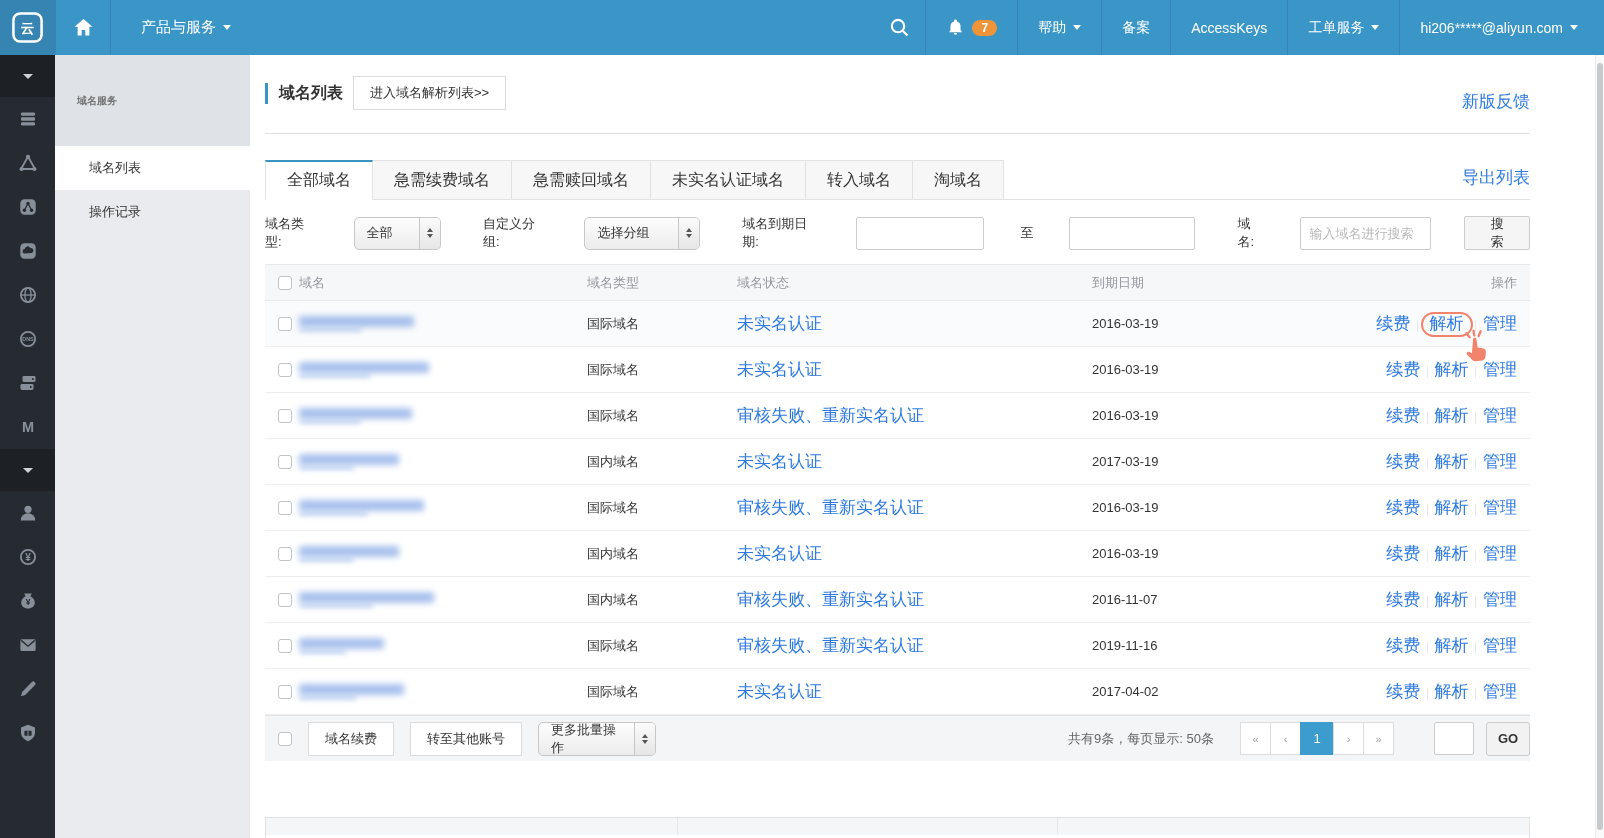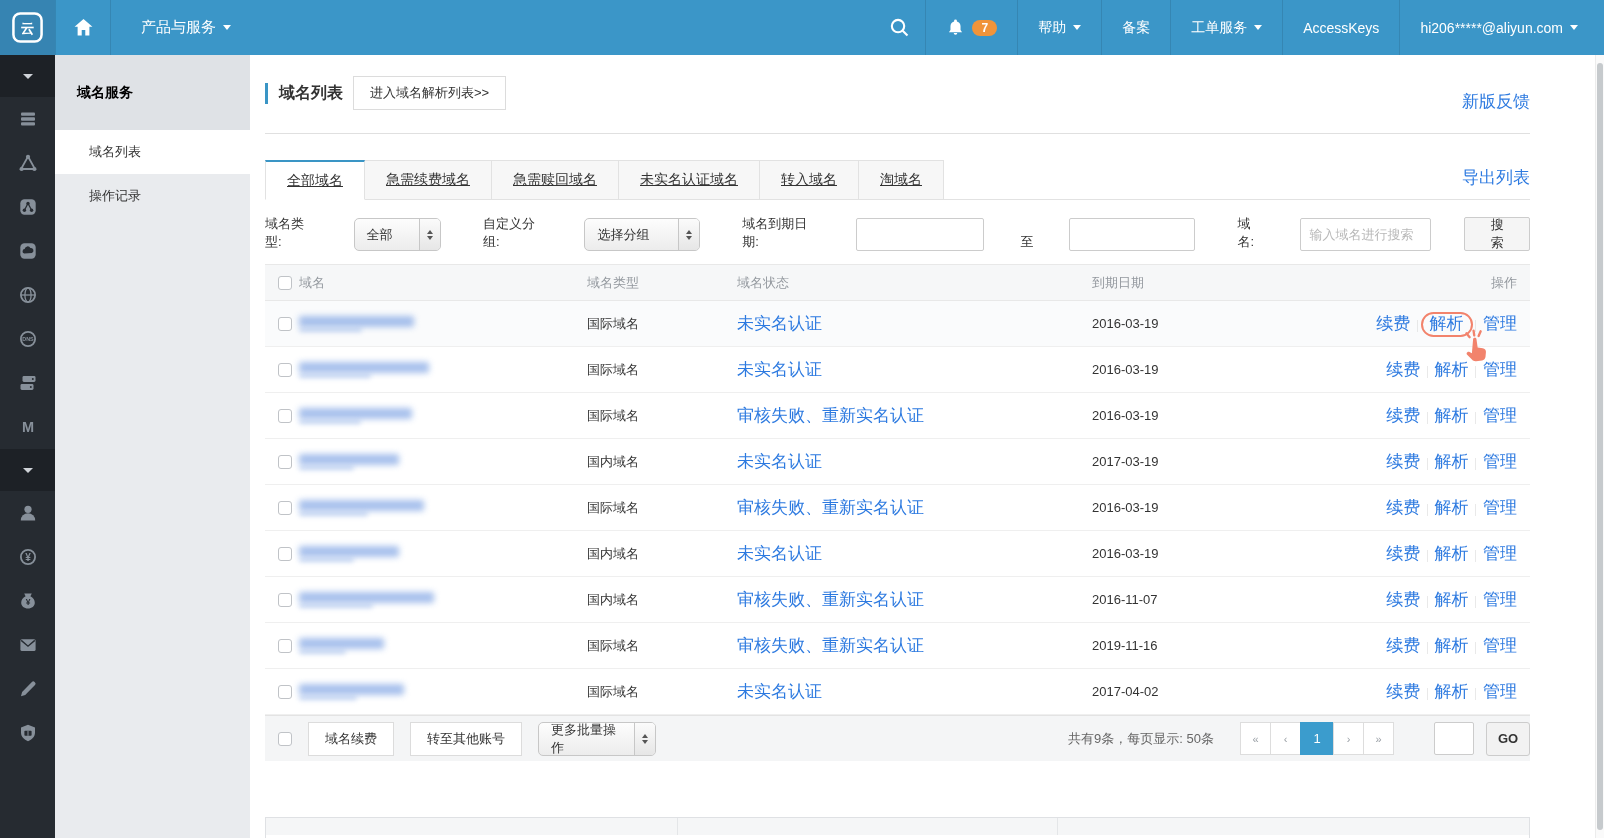--- a/index.html
+++ b/index.html
@@ -23,45 +23,45 @@
 
   
   .sidebar { position:fixed; top:55px; left:0; bottom:0; width:55px; background:#262b31; z-index:40; }
   .side-section-head { height:42px; background:#1d2126; display:flex; align-items:center; justify-content:center; cursor:pointer; }
   .side-chevron { width:0; height:0; border-left:5px solid transparent; border-right:5px solid transparent; border-top:5.5px solid #cfd3d8; }
   .side-icon { height:44px; display:flex; align-items:center; justify-content:center; cursor:pointer; }
   .side-icon svg { width:20px; height:20px; }
 
   
   .subnav { position:fixed; top:55px; left:55px; bottom:0; width:195px; background:#e9ebee; z-index:40; }
-  .subnav-title { height:75px; background:#dfe2e6; display:flex; align-items:center; padding-left:22px;
-    font-size:14px; font-weight:bold; color:#000000; }
+  .subnav-title { height:91px; background:#dfe2e6; display:flex; align-items:center; padding-left:22px;
+    font-size:10px; font-weight:bold; color:#737373; }
   .subnav-item { height:44px; display:flex; align-items:center; padding-left:34px; font-size:13px; color:#333; cursor:pointer; }
   .subnav-item.active { background:#fff; }
 
   
   .content { position:absolute; top:55px; left:265px; width:1265px; }
 
   .title-row { display:flex; align-items:center; padding-top:18px; height:58px; }
   .page-title { border-left:3px solid #3a95c5; padding-left:11px; font-size:16px; font-weight:bold; color:#333; }
   .btn { display:inline-flex; align-items:center; justify-content:center; background:#fff;
     border:1px solid #dcdcdc; font-size:13px; color:#333; height:34px; padding:0 16px; cursor:pointer; }
   .dns-btn { margin-left:10px; }
   .link { color:#2d7ae0; font-size:17px; text-decoration:none; cursor:pointer; }
   .feedback { margin-left:auto; align-self:flex-end; }
   .title-divider { border-bottom:1px solid #e0e0e0; margin-top:20px; }
 
   .tabs-row { display:flex; margin-top:26px; border-bottom:1px solid #e2e2e2; align-items:flex-end; }
-  .tab { height:40px; display:flex; align-items:center; padding:6px 21px; font-size:14px; color:#333;
-    background:#f7f7f7; border:1px solid #e2e2e2; border-left:none; margin-bottom:-1px; cursor:pointer;text-decoration:underline; }
+  .tab { height:40px; display:flex; align-items:center; padding:6px 21px; font-size:16px; color:#333;
+    background:#f7f7f7; border:1px solid #e2e2e2; border-left:none; margin-bottom:-1px; cursor:pointer; }
   .tab:first-child { border-left:1px solid #e2e2e2; }
   .tab.active { background:#fff; border-top:2px solid #3a95c5; border-bottom:1px solid #fff; font-weight:normal; }
   .export { margin-left:auto; align-self:center; padding-bottom:4px; }
 
-  .filter-row { display:flex; align-items:flex-end; margin-top:15px; height:36px; font-size:13px;gap:25px; }
+  .filter-row { display:flex; align-items:center; margin-top:15px; height:36px; font-size:13px;gap:25px; }
   .f-label { margin-right:9px; color:#333; }
   .mac-select { display:flex; align-items:stretch; height:33px; border:1px solid #c7c7c7; border-radius:5px;
     background:linear-gradient(#fdfdfd,#ececec); cursor:pointer; overflow:hidden; }
   .mac-select .val { display:flex; align-items:center; padding:0 12px; font-size:13px; color:#333; flex:1; }
   .mac-stepper { width:21px; border-left:1px solid #c7c7c7; display:flex; flex-direction:column;
     align-items:center; justify-content:center; gap:2px; background:linear-gradient(#fbfbfb,#e6e6e6); }
   .tri-up { width:0; height:0; border-left:3.5px solid transparent; border-right:3.5px solid transparent; border-bottom:4.5px solid #555; }
   .tri-dn { width:0; height:0; border-left:3.5px solid transparent; border-right:3.5px solid transparent; border-top:4.5px solid #555; }
   .t-input { height:33px; border:1px solid #ccc; border-radius:2px; background:#fff; font-size:13px; padding:0 8px;
     font-family:inherit; color:#333; }
@@ -146,25 +146,25 @@
     <span class="badge">7</span>
   </div>
   <div class="tb-item tb-sep">
     <span>帮助</span>
       <span class="caret-down"></span>
   </div>
   <div class="tb-item tb-sep">
     <span>备案</span>
   </div>
   <div class="tb-item tb-sep">
+    <span>AccessKeys</span>
+  </div>
+  <div class="tb-item tb-sep">
     <span>工单服务</span>
       <span class="caret-down"></span>
-  </div>
-  <div class="tb-item tb-sep">
-    <span>AccessKeys</span>
   </div>
   <div class="tb-item tb-sep" style="padding-right:26px;">
     <span>hi206*****@aliyun.com</span>
       <span class="caret-down"></span>
   </div>
 </div>
 
 <div class="sidebar">
   <div class="side-section-head">
       <span class="side-chevron"></span>

